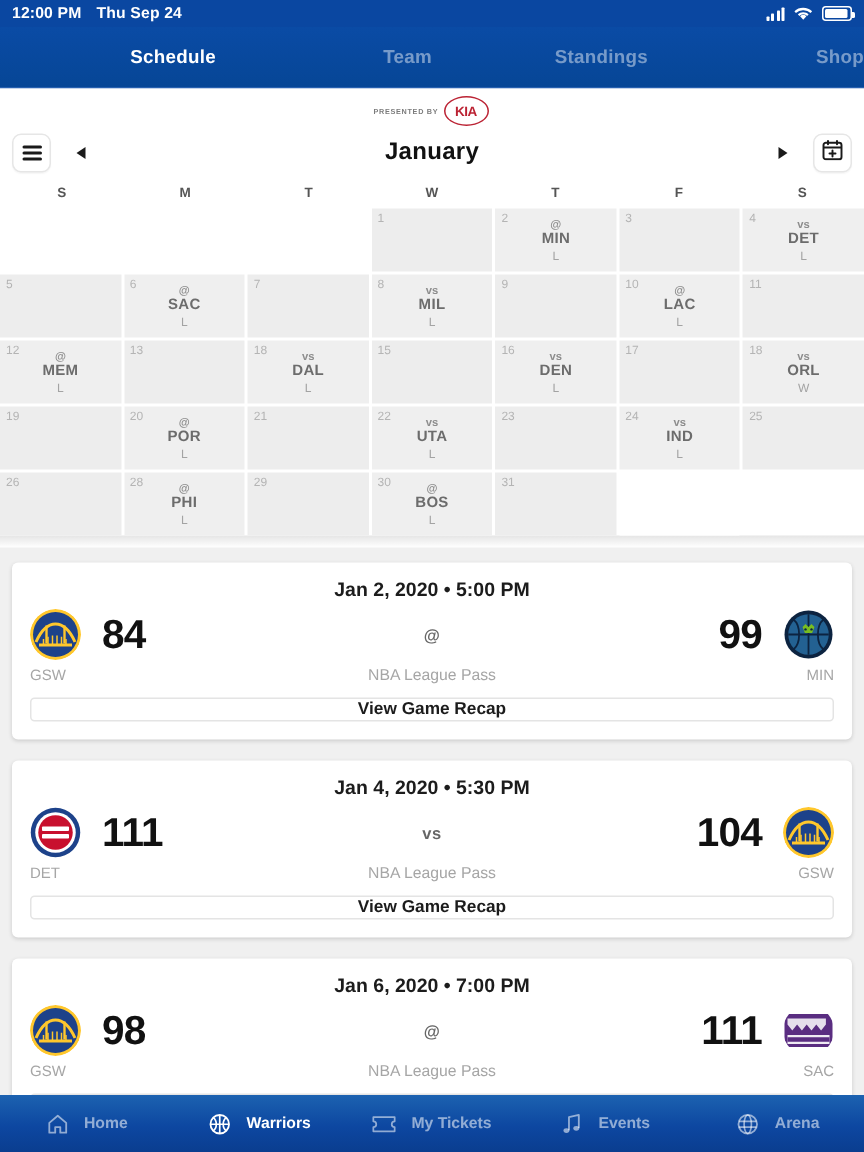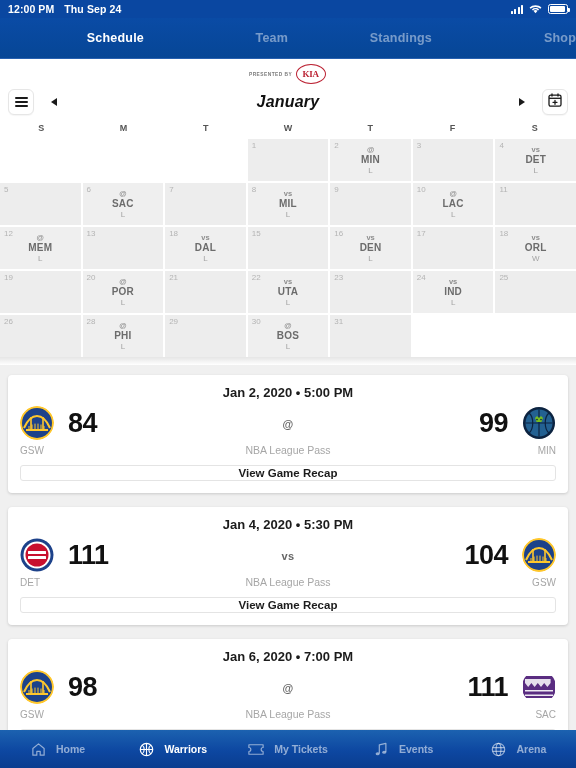--- a/index.html
+++ b/index.html
@@ -43,24 +43,24 @@
   .topnav .tab.active{ color:#ffffff; }
 
   
   .calwrap{ background:#fff; padding-top:6px; }
   .kia{ display:flex; align-items:center; justify-content:center; gap:4px; height:18px; }
   .kia .pb{ font-size:4.6px; letter-spacing:0.45px; color:#7b7b7b; font-weight:bold; transform:scale(1.05); }
   .kia .kialogo{
     border:1.4px solid #bb2233; border-radius:50%;
     width:30px;height:20px; display:flex;align-items:center;justify-content:center;
     color:#bb2233; font-size:9px; font-weight:bold; letter-spacing:-0.3px;
-    font-family:Liberation Serif, serif;
-  }
-
-  .calhead{ height:38px; display:flex; align-items:center; padding:0 8px;font-style:italic; }
+    font-family:Liberation Sans, sans-serif;
+  }
+
+  .calhead{ height:38px; display:flex; align-items:center; padding:0 8px; }
   .iconbtn{
     width:26px;height:26px;border:1px solid #e6e6e6;border-radius:6px;
     background:#fff; display:flex;align-items:center;justify-content:center;
     box-shadow:0 1px 1px rgba(0,0,0,0.04);
   }
   .hamb{ width:13px; }
   .hamb i{ display:block; height:2px; background:#1a1a1a; border-radius:1px; margin:2.2px 0; }
   .arrowbtn{ width:40px; display:flex; align-items:center; justify-content:center; }
   .tri-l{ width:0;height:0;border-top:4.5px solid transparent;border-bottom:4.5px solid transparent;border-right:6px solid #1a1a1a; }
   .tri-r{ width:0;height:0;border-top:4.5px solid transparent;border-bottom:4.5px solid transparent;border-left:6px solid #1a1a1a; }

